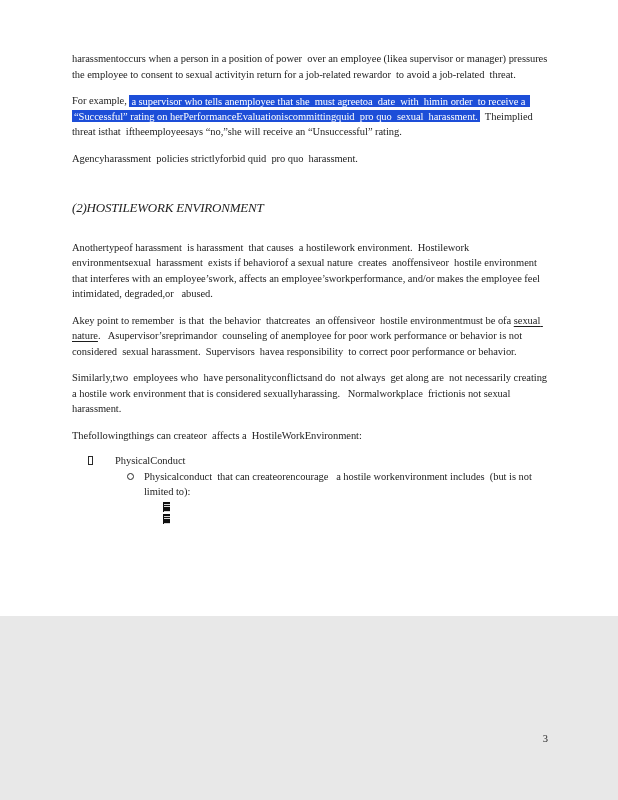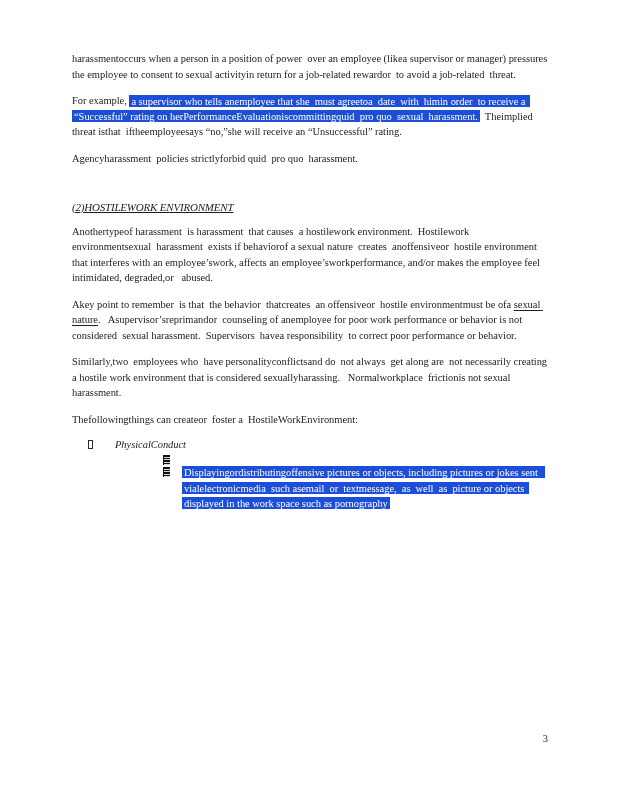--- a/index.html
+++ b/index.html
@@ -1,45 +1,45 @@
 <!DOCTYPE html>
 <html><head>
 <meta charset="utf-8">
 <style>
   * { margin:0; padding:0; box-sizing:border-box; }
   html,body { background:#e8e8e8; }
   body { width:618px; height:800px; overflow:hidden; }
   .page {
     position:relative;
-    width:618px; height:800px;
+    width:618px; height:616px;
     background:#ffffff;
     padding:51px 70px 3px 72px;
     font-family:"Liberation Serif","DejaVu Serif",serif;
     font-size:10.5px;
     line-height:15.5px;
     color:#1d1d1d;
     letter-spacing:-0.05px;
   }
   .para { white-space:pre-wrap; margin-bottom:11px; }
   .hl {
     background:#1d4ed8; color:#ffffff;
     padding:0.5px 2px;
     box-decoration-break:clone;
     -webkit-box-decoration-break:clone;
   }
   .ul { text-decoration:underline; text-underline-offset:2px; }
   .heading {
     font-style:italic; font-weight:normal;
-    font-size:11px; letter-spacing:-0.2px;
-    margin-top:34px; margin-bottom:8px;text-decoration:underline;
+    font-size:13px; letter-spacing:-0.2px;
+    margin-top:34px; margin-bottom:24px;
   }
   .list { margin-top:-1px; }
   .li { display:flex; align-items:flex-start; }
   .li .litext { white-space:pre-wrap; flex:1; }
-  .li.l1 { padding-left:16px;font-style:italic; }
+  .li.l1 { padding-left:16px; }
   .li.l1 .bullet { margin-right:22px; }
   .li.l2 { padding-left:55px; }
   .li.l2 .bullet { margin-right:10px; }
   .li.l3 { padding-left:91px; }
   .li.l3 .bullet { margin-right:12px; }
   .bullet { flex:none; display:inline-block; }
   .b-square { width:5px; height:9px; border:1px solid #2a2a2a; margin-top:3px; background:#fff; }
   .b-circle { width:7px; height:7px; border:1.2px solid #2a2a2a; border-radius:50%; margin-top:4px; background:#fff; }
   .b-striped {
     width:7px; height:10px; margin-top:2px;
@@ -64,38 +64,41 @@
   <p class="para">Agencyharassment  policies strictlyforbid quid  pro quo  harassment.</p>
 
   <h2 class="heading">(2)HOSTILEWORK ENVIRONMENT</h2>
 
   <p class="para">Anothertypeof harassment  is harassment  that causes  a hostilework environment.  Hostilework environmentsexual  harassment  exists if behaviorof a sexual nature  creates  anoffensiveor  hostile environment that interferes with an employee’swork, affects an employee’sworkperformance, and/or makes the employee feel intimidated, degraded,or   abused.</p>
 
   <p class="para"><span>Akey point to remember  is that  the behavior  thatcreates  an offensiveor  hostile environmentmust be ofa </span><span class="ul">sexual nature</span><span>.   Asupervisor’sreprimandor  counseling of anemployee for poor work performance or behavior is not considered  sexual harassment.  Supervisors  havea responsibility  to correct poor performance or behavior.</span></p>
 
   <p class="para">Similarly,two  employees who  have personalityconflictsand do  not always  get along are  not necessarily creating a hostile work environment that is considered sexuallyharassing.   Normalworkplace  frictionis not sexual  harassment.</p>
 
-  <p class="para">Thefollowingthings can createor  foster a  HostileWorkEnvironment:</p>
+  <p class="para">Thefollowingthings can createor  affects a  HostileWorkEnvironment:</p>
 
   <div class="list">
 
     <div class="li l1">
       <span class="bullet b-square"></span>
       <span class="litext">PhysicalConduct</span>
     </div>
 
+    <div class="li l2">
+      <span class="bullet b-circle"></span>
+      <span class="litext">Physicalconduct  that can createorencourage   a hostile workenvironment includes  (but is not limited to):</span>
+    </div>
 
 
     <div class="li l3">
       <span class="bullet b-striped"></span>
     </div>
 
     <div class="li l3">
       <span class="bullet b-striped"></span>
-      <span class="litext"><span class="hl">Displayingordistributingoffensive pictures or objects, including pictures or jokes sent  vialelectronicmedia  such asemail  or  textmessage,  as  well  as  picture or objects displayed in the work space such as pornography</span></span>
     </div>
 
 
   </div>
 
   <div class="pagenum">3</div>
 
 </div>
 
 </body></html>

